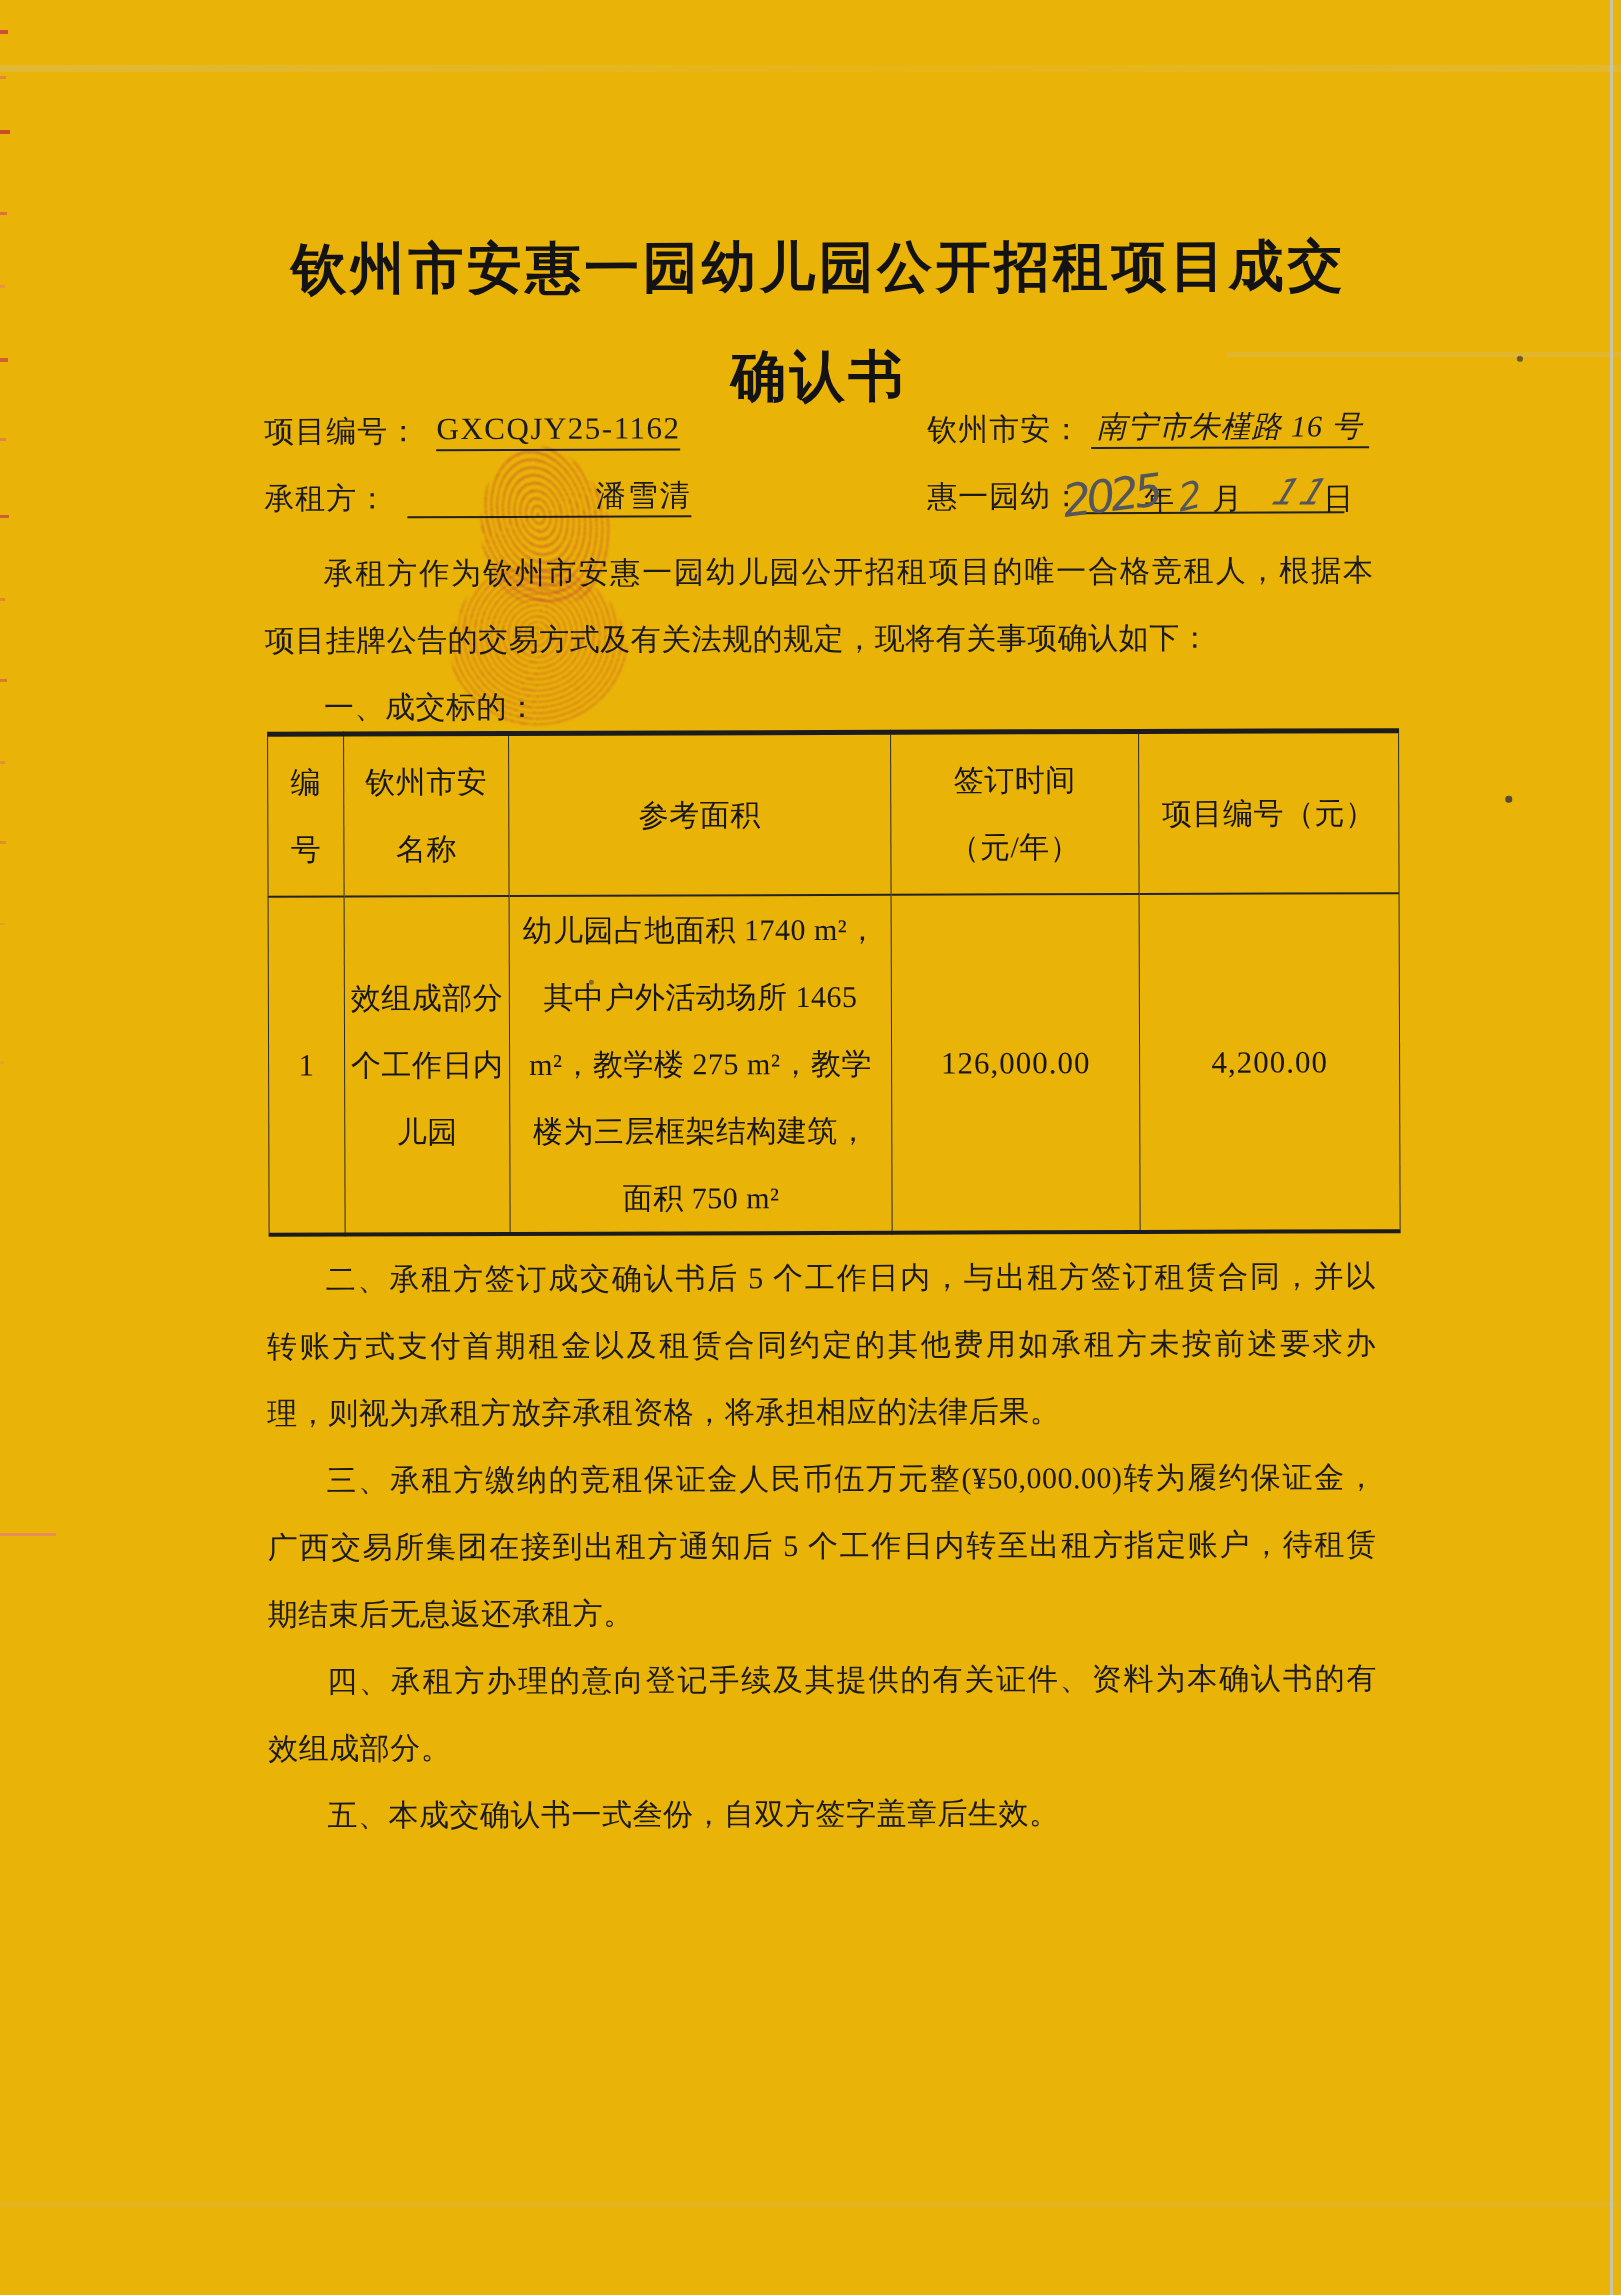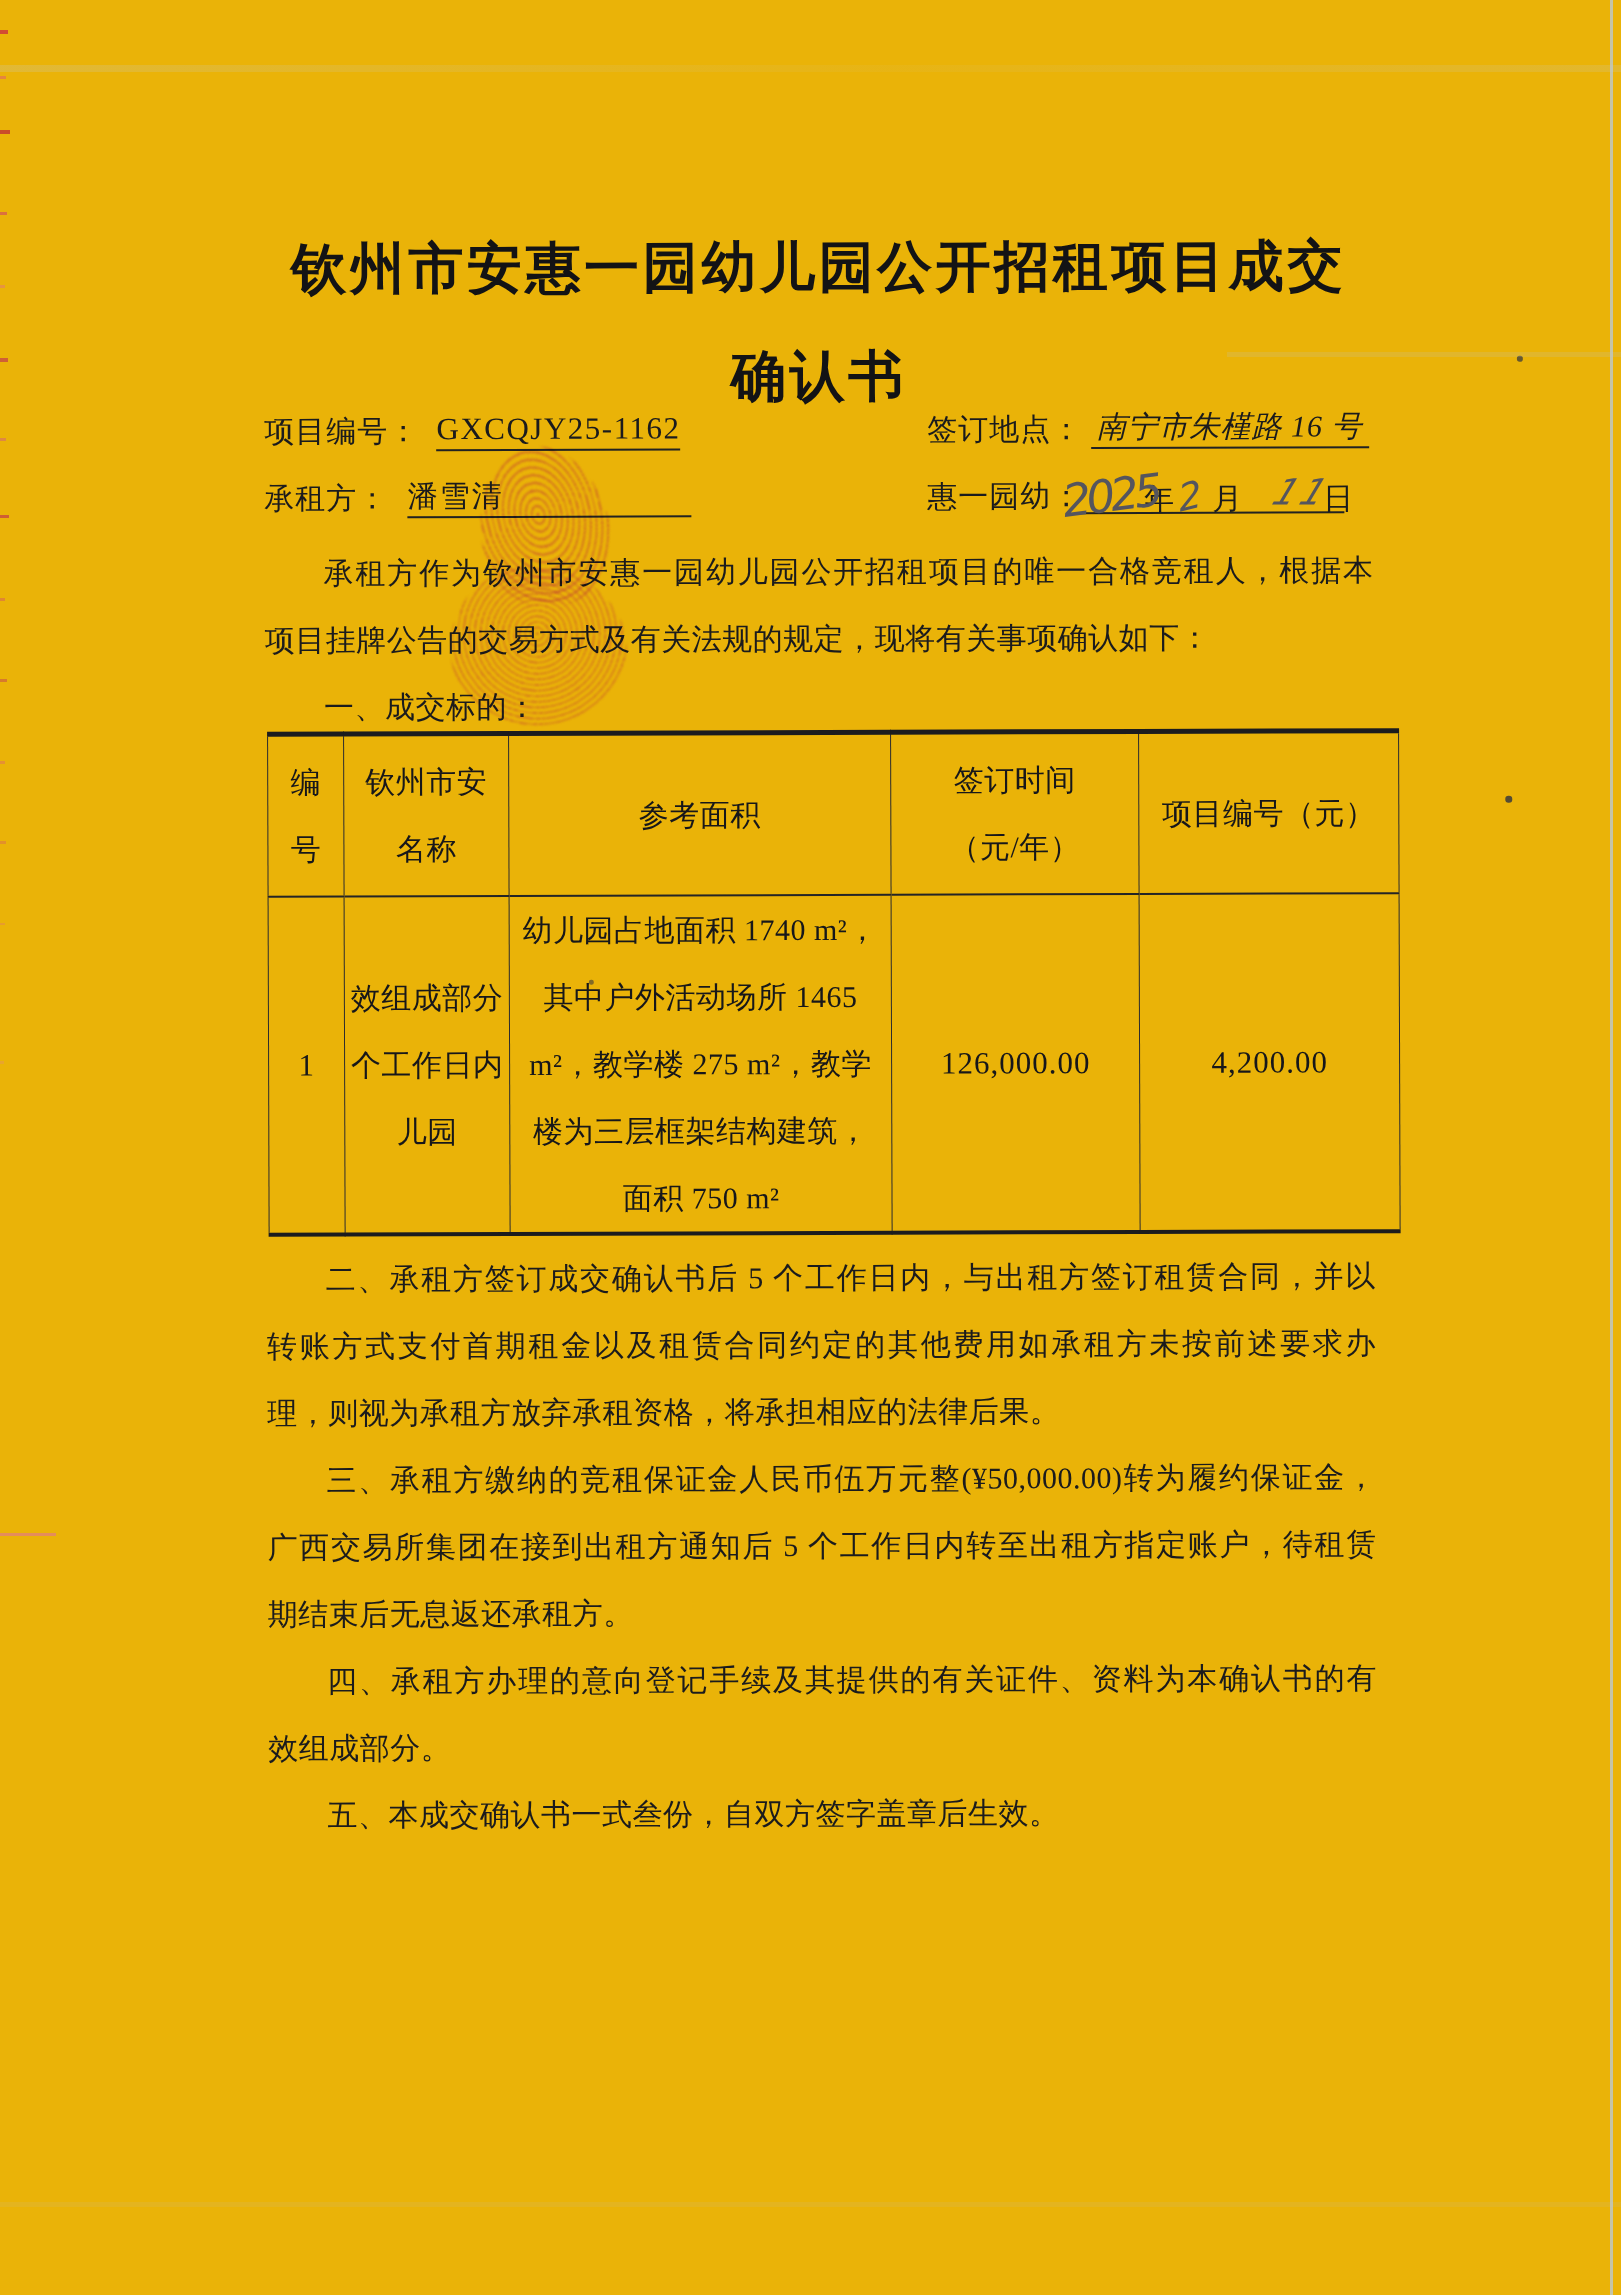--- a/index.html
+++ b/index.html
@@ -24,21 +24,21 @@
   }
   .title.l1{top:236px;}
   .title.l2{top:345px;}
 
   
   .info-row{position:absolute;left:266px;width:1155px;height:51px;font-size:30px;}
   .info-row.r1{top:412px;}
   .info-row.r2{top:479px;}
   .label{display:inline-block;vertical-align:top;line-height:36px;letter-spacing:1px;}
   .u{display:inline-block;vertical-align:top;border-bottom:2px solid #222;
-     padding-bottom:4.1px;line-height:32px;text-align:left;}
+     padding-bottom:4.1px;line-height:32px;text-align:right;}
   .u.proj{width:244px;margin-left:17.4px;font-size:31px;letter-spacing:1.5px;}
   .u.place{margin-left:9.2px;padding-left:5.1px;padding-right:7.2px;letter-spacing:1px;font-style:italic;}
   .u.lessee{width:284px;margin-left:19.4px;letter-spacing:2px;}
   .right-block{position:absolute;left:663px;top:0;white-space:nowrap;}
 
   .date-line{
     display:inline-block;position:relative;width:265px;height:34px;
     border-bottom:2px solid #222;margin-left:-3.1px;vertical-align:top;
   }
   .date-line .print{position:absolute;top:1px;font-size:30px;}
@@ -93,21 +93,21 @@
 
 <div class="page">
   <div class="sheet">
 
     <div class="title l1">钦州市安惠一园幼儿园公开招租项目成交</div>
     <div class="title l2">确认书</div>
 
     <div class="info-row r1">
       <span class="label">项目编号：</span><span class="u proj">GXCQJY25-1162</span>
       <span class="right-block">
-        <span class="label">签订地点：</span><span class="u place">南宁市朱槿路 16 号</span>
+        <span class="label">钦州市安：</span><span class="u place">南宁市朱槿路 16 号</span>
       </span>
     </div>
 
     <div class="info-row r2">
       <span class="label">承租方：</span><span class="u lessee">潘雪清</span>
       <span class="right-block">
         <span class="label">惠一园幼：</span><span class="date-line">
           <span class="hw hw-year">2025</span>
           <span class="print yr">年</span>
           <span class="hw hw-month">2</span>

